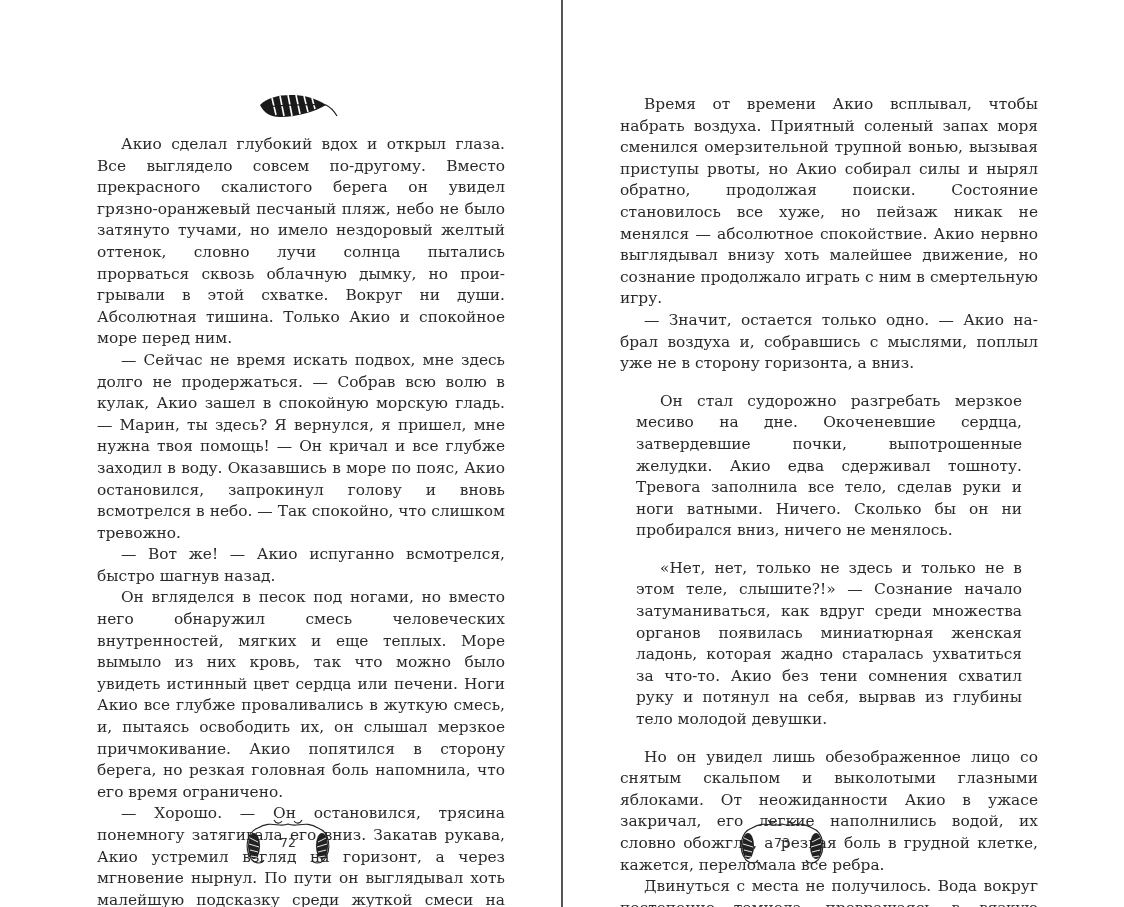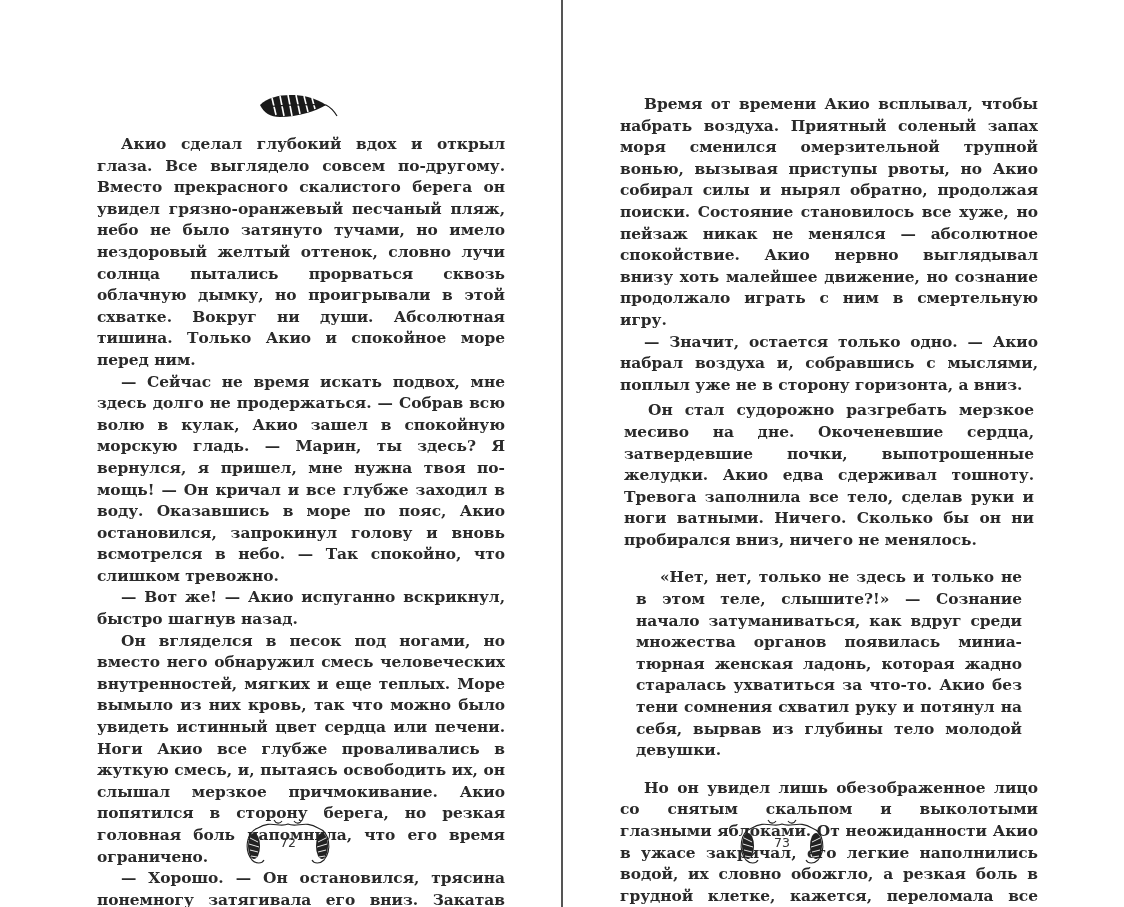--- a/index.html
+++ b/index.html
@@ -9,21 +9,21 @@
     }
     .spine { position: absolute; left: 561px; top: 0; width: 2px; height: 907px; background: #555; }
     .page { position: absolute; top: 0; height: 907px; }
     .page.left { left: 0; width: 561px; }
     .page.right { left: 563px; width: 561px; }
     .text {
       position: absolute; font-size: 15.4px; line-height: 21.6px;
       text-align: justify; hyphens: manual;
     }
     .page.left .text { left: 97px; top: 134px; width: 408px; }
-    .text p { margin: 0; text-indent: 24px; font-weight: bold; }
+    .text p { margin: 0; text-indent: 24px; }
     .feather { position: absolute; left: 258px; top: 91px; width: 80px; height: 32px; }
     .folio { position: absolute; top: 816px; width: 120px; height: 52px; }
     .page.left .folio { left: 228px; }
     .folio svg { position: absolute; left: 0; top: 0; }
     .folio .num {
       position: absolute; left: 0; width: 120px; top: 19px; text-align: center;
       font-family: "DejaVu Sans", "Liberation Sans", sans-serif; font-size: 12.5px; color: #333;
     }
   </style>
 </head>
@@ -40,21 +40,21 @@
         <path d="M30 4 L34 25"></path>
       <path d="M38 4 L42 23"></path>
         <path d="M46 5 L50 21"></path>
         <path d="M54 7 L57 18"></path>
     </g>
     <path d="M6 16 C30 14, 50 13, 68 14 C72 16, 76 20, 79 25" stroke="#1a1a1a" stroke-width="1.2" fill="none"></path>
   </svg>
   <div class="text">
     <p>Акио сделал глубокий вдох и открыл глаза. Все выглядело совсем по-другому. Вместо прекрасного скалистого берега он увидел грязно-оранжевый пес­чаный пляж, небо не было затянуто тучами, но имело нездоровый желтый оттенок, словно лучи солнца пы­тались прорваться сквозь облачную дымку, но прои­грывали в этой схватке. Вокруг ни души. Абсолютная тишина. Только Акио и спокойное море перед ним.</p>
     <p>— Сейчас не время искать подвох, мне здесь дол­го не продержаться. — Собрав всю волю в кулак, Акио зашел в спокойную морскую гладь. — Марин, ты здесь? Я вернулся, я пришел, мне нужна твоя по­мощь! — Он кричал и все глубже заходил в воду. Оказавшись в море по пояс, Акио остановился, за­прокинул голову и вновь всмотрелся в небо. — Так спокойно, что слишком тревожно.</p>
-    <p>— Вот же! — Акио испуганно вскрикнул, быстро шагнув назад.</p>
+    <p>— Вот же! — Акио испуганно всмотрелся, быстро шагнув назад.</p>
     <p>Он вгляделся в песок под ногами, но вместо него обнаружил смесь человеческих внутренностей, мяг­ких и еще теплых. Море вымыло из них кровь, так что можно было увидеть истинный цвет сердца или пече­ни. Ноги Акио все глубже проваливались в жуткую смесь, и, пытаясь освободить их, он слышал мерзкое причмокивание. Акио попятился в сторону берега, но резкая головная боль напомнила, что его время ограничено.</p>
     <p>— Хорошо. — Он остановился, трясина понемно­гу затягивала его вниз. Закатав рукава, Акио устре­мил взгляд на горизонт, а через мгновение нырнул. По пути он выглядывал хоть малейшую подсказку среди жуткой смеси на дне.</p>
   </div>
   <div class="folio">
     <svg width="120" height="52" viewBox="0 0 120 52">
       <g fill="none" stroke="#222" stroke-width="1.1">
         <path d="M30 12 C42 4, 52 12, 60 8 C68 12, 78 4, 90 12"></path>
         <path d="M46 4 C48 8, 52 8, 54 5"></path>
           <path d="M66 5 C68 8, 72 8, 74 4"></path>
         <path d="M30 12 C18 16, 16 34, 24 44 C28 48, 34 48, 36 44"></path>
@@ -76,21 +76,21 @@
       </g>
     </svg>
     <div class="num">72</div>
   </div>
 </div>
 
 <div class="page right"></div>
 <div class="text" style="position:absolute; left:620px; top:94px; width:418px; font-size:15.4px; line-height:21.6px;">
   <p style="margin:0;text-indent:24px;text-align:justify">Время от времени Акио всплывал, чтобы набрать воздуха. Приятный соленый запах моря сменился омерзительной трупной вонью, вызывая приступы рвоты, но Акио собирал силы и нырял обратно, про­должая поиски. Состояние становилось все хуже, но пейзаж никак не менялся — абсолютное спокой­ствие. Акио нервно выглядывал внизу хоть малей­шее движение, но сознание продолжало играть с ним в смертельную игру.</p>
   <p style="margin:0;text-indent:24px;text-align:justify">— Значит, остается только одно. — Акио на­брал воздуха и, собравшись с мыслями, поплыл уже не в сторону горизонта, а вниз.</p>
-  <p style="margin:4px;text-indent:24px;text-align:justify">Он стал судорожно разгребать мерзкое месиво на дне. Окоченевшие сердца, затвердевшие почки, выпотрошенные желудки. Акио едва сдерживал тош­ноту. Тревога заполнила все тело, сделав руки и ноги ватными. Ничего. Сколько бы он ни пробирался вниз, ничего не менялось.</p>
+  <p style="margin:16px;text-indent:24px;text-align:justify">Он стал судорожно разгребать мерзкое месиво на дне. Окоченевшие сердца, затвердевшие почки, выпотрошенные желудки. Акио едва сдерживал тош­ноту. Тревога заполнила все тело, сделав руки и ноги ватными. Ничего. Сколько бы он ни пробирался вниз, ничего не менялось.</p>
   <p style="margin:16px;text-indent:24px;text-align:justify">«Нет, нет, только не здесь и только не в этом теле, слышите?!» — Сознание начало затуманиваться, как вдруг среди множества органов появилась миниа­тюрная женская ладонь, которая жадно старалась ух­ватиться за что-то. Акио без тени сомнения схватил руку и потянул на себя, вырвав из глубины тело моло­дой девушки.</p>
   <p style="margin:0;text-indent:24px;text-align:justify">Но он увидел лишь обезображенное лицо со сня­тым скальпом и выколотыми глазными яблоками. От неожиданности Акио в ужасе закричал, его легкие наполнились водой, их словно обожгло, а резкая боль в грудной клетке, кажется, переломала все ребра.</p>
   <p style="margin:0;text-indent:24px;text-align:justify">Двинуться с места не получилось. Вода вокруг по­степенно темнела, превращаясь в вязкую жидкость бордового оттенка, точно запекшаяся кровь.</p>
 </div>
 <div class="folio" style="left:722px;">
   <svg width="120" height="52" viewBox="0 0 120 52">
     <g fill="none" stroke="#222" stroke-width="1.1">
       <path d="M30 12 C42 4, 52 12, 60 8 C68 12, 78 4, 90 12"></path>
       <path d="M46 4 C48 8, 52 8, 54 5"></path>
         <path d="M66 5 C68 8, 72 8, 74 4"></path>

